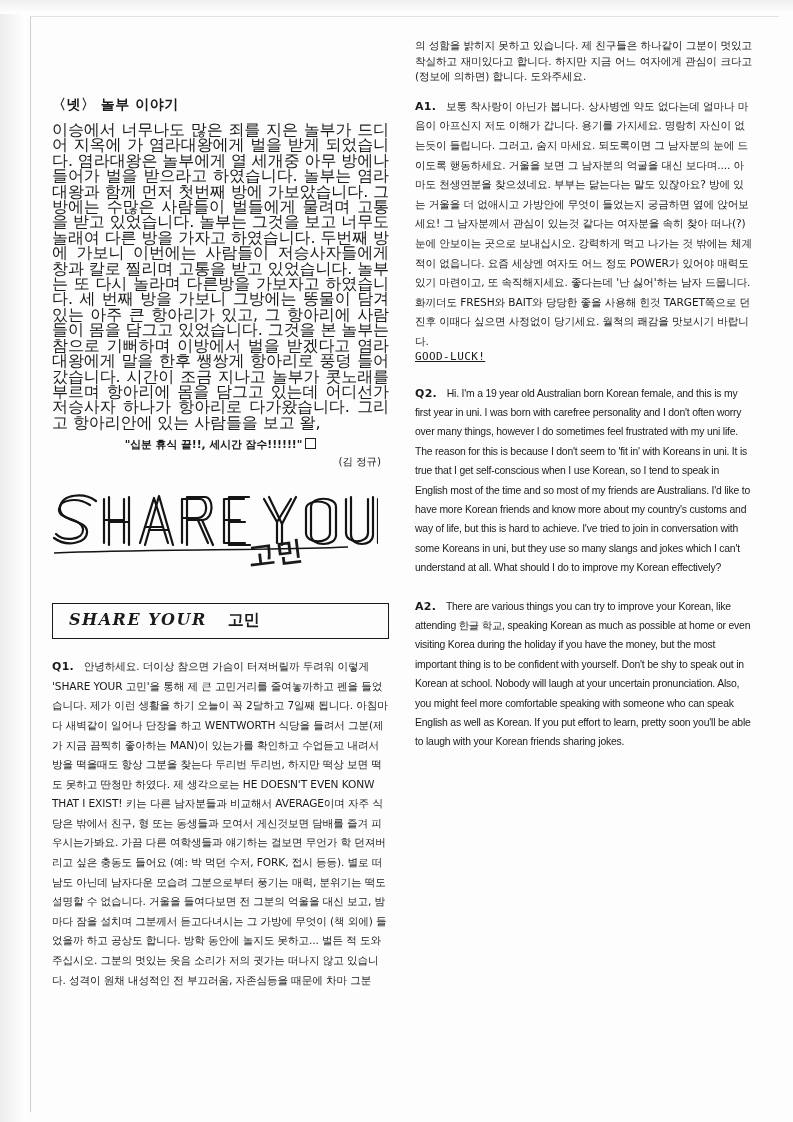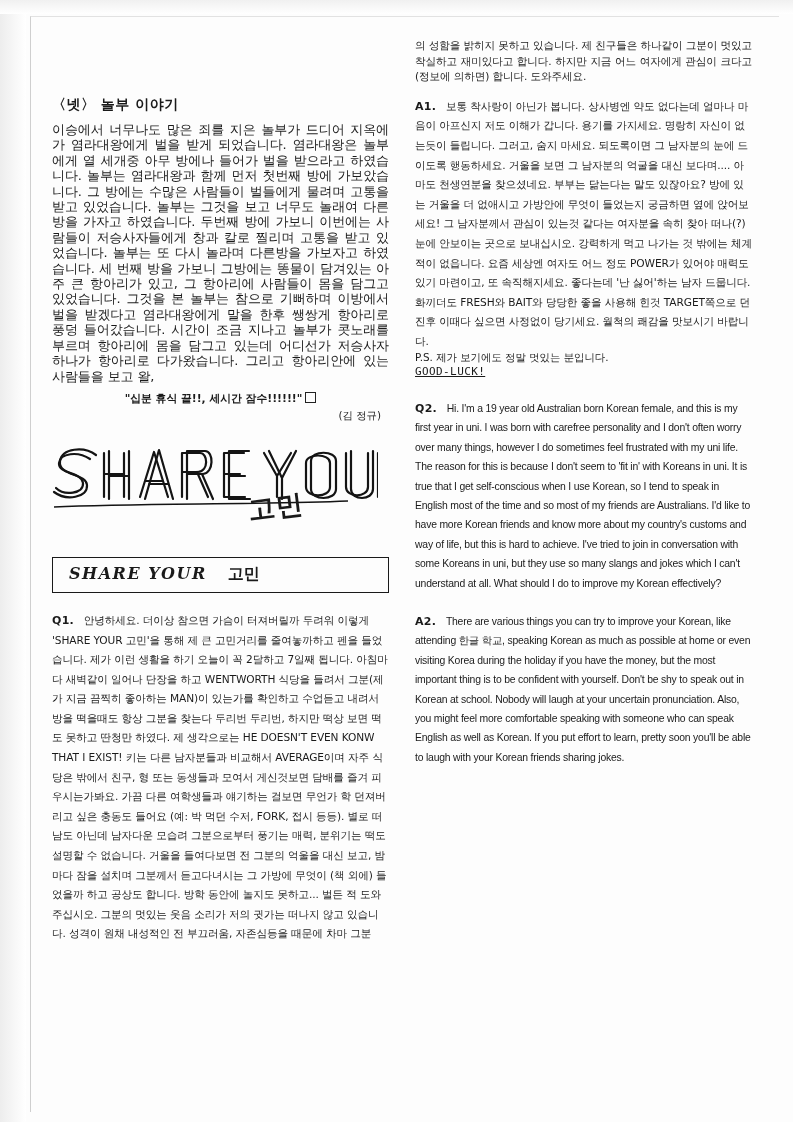--- a/index.html
+++ b/index.html
@@ -59,21 +59,21 @@
   
   .article-title {
     font-family: "DejaVu Sans", sans-serif;
     font-weight: bold;
     font-size: 14px;
     letter-spacing: 0.5px;
     margin: 62px 0 8px 0;
   }
   .kr-body {
     font-family: "DejaVu Sans", sans-serif;
-    font-size: 13px;
+    font-size: 16px;
     line-height: 15.4px;
     text-align: justify;
     letter-spacing: -0.1px;
   }
   .kr-body p {
     margin: 0 0 0 0;
   }
   .kr-quote {
     font-family: "DejaVu Sans", sans-serif;
     font-size: 10.8px;
@@ -263,21 +263,20 @@
 
     <div class="col right-col-top">
 
       <div class="qa-kr">의 성함을 밝히지 못하고 있습니다. 제 친구들은 하나같이 그분이 멋있고 착실하고 재미있다고 합니다. 하지만 지금 어느 여자에게 관심이 크다고 (정보에 의하면) 합니다. 도와주세요.</div>
 
       <div class="spacer-10"></div>
 
       <div class="qa-block">
         <span class="qa-label inline-first">A1.</span>
         <span class="qa-kr">보통 착사랑이 아닌가 봅니다. 상사병엔 약도 없다는데 얼마나 마음이 아프신지 저도 이해가 갑니다. 용기를 가지세요. 명랑히 자신이 없는듯이 들립니다. 그러고, 숨지 마세요. 되도록이면 그 남자분의 눈에 드이도록 행동하세요. 거울을 보면 그 남자분의 억굴을 대신 보다며.... 아마도 천생연분을 찾으셨네요. 부부는 닮는다는 말도 있잖아요? 방에 있는 거울을 더 없애시고 가방안에 무엇이 들었는지 궁금하면 옆에 앉어보세요! 그 남자분께서 관심이 있는것 같다는 여자분을 속히 찾아 떠나(?) 눈에 안보이는 곳으로 보내십시오. 강력하게 먹고 나가는 것 밖에는 체계적이 없읍니다. 요즘 세상엔 여자도 어느 정도 POWER가 있어야 매력도 있기 마련이고, 또 속직해지세요. 좋다는데 '난 싫어'하는 남자 드뭅니다. 화끼더도 FRESH와 BAIT와 당당한 좋을 사용해 힌것 TARGET쪽으로 던진후 이때다 싶으면 사정없이 당기세요. 월척의 쾌감을 맛보시기 바랍니다.</span>
-        <div class="ps-line kr">P.S. 제가 보기에도 정말 멋있는 분입니다.</div>
         <div class="goodluck">GOOD-LUCK!</div>
       </div>
 
       <div class="spacer-6"></div>
 
       <div class="qa-block">
         <span class="qa-label inline-first">Q2.</span>
         <span class="qa-en">Hi. I'm a 19 year old Australian born Korean female, and this is my first year in uni. I was born with carefree personality and I don't often worry over many things, however I do sometimes feel frustrated with my uni life. The reason for this is because I don't seem to 'fit in' with Koreans in uni. It is true that I get self-conscious when I use Korean, so I tend to speak in English most of the time and so most of my friends are Australians. I'd like to have more Korean friends and know more about my country's customs and way of life, but this is hard to achieve. I've tried to join in conversation with some Koreans in uni, but they use so many slangs and jokes which I can't understand at all. What should I do to improve my Korean effectively?</span>
       </div>
 

